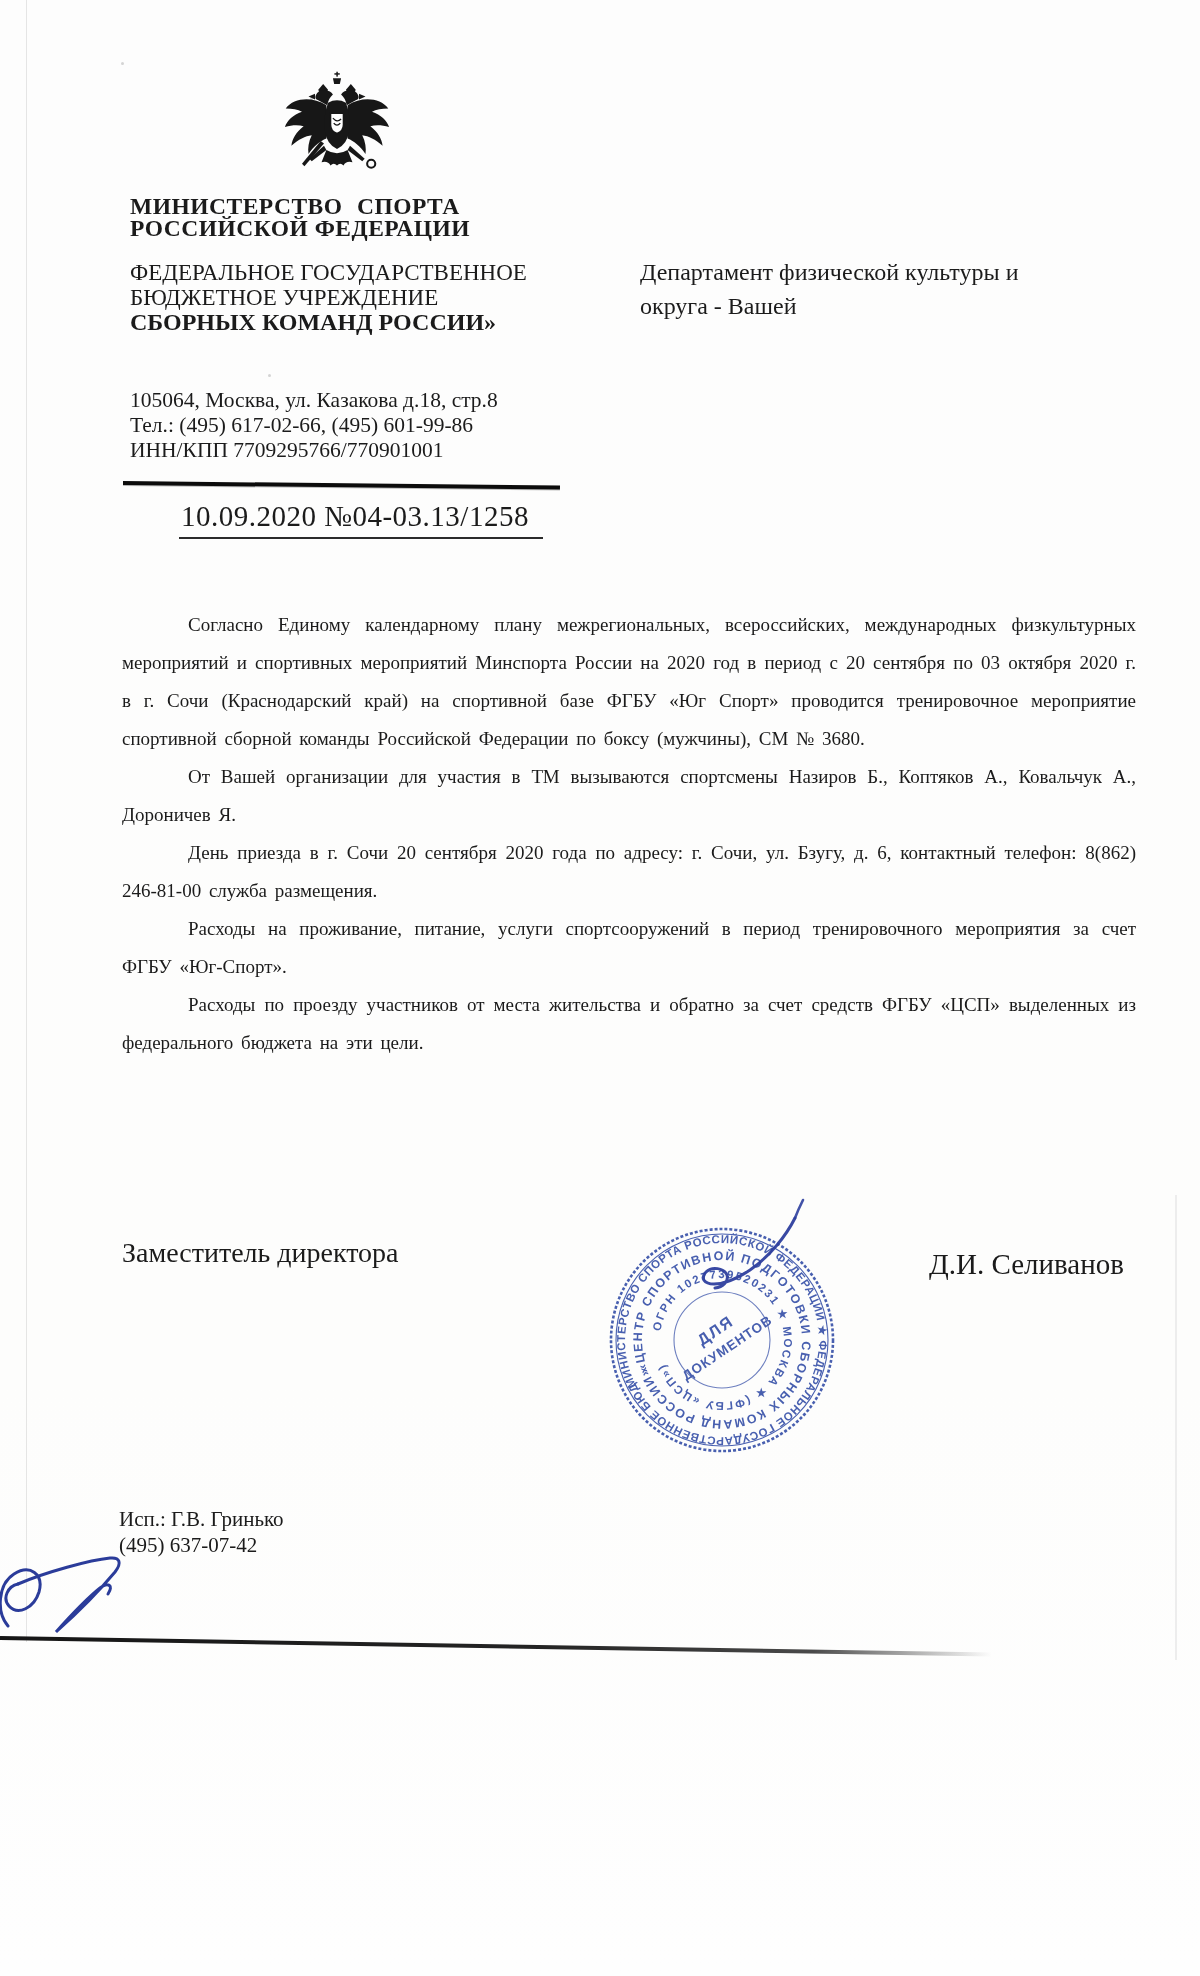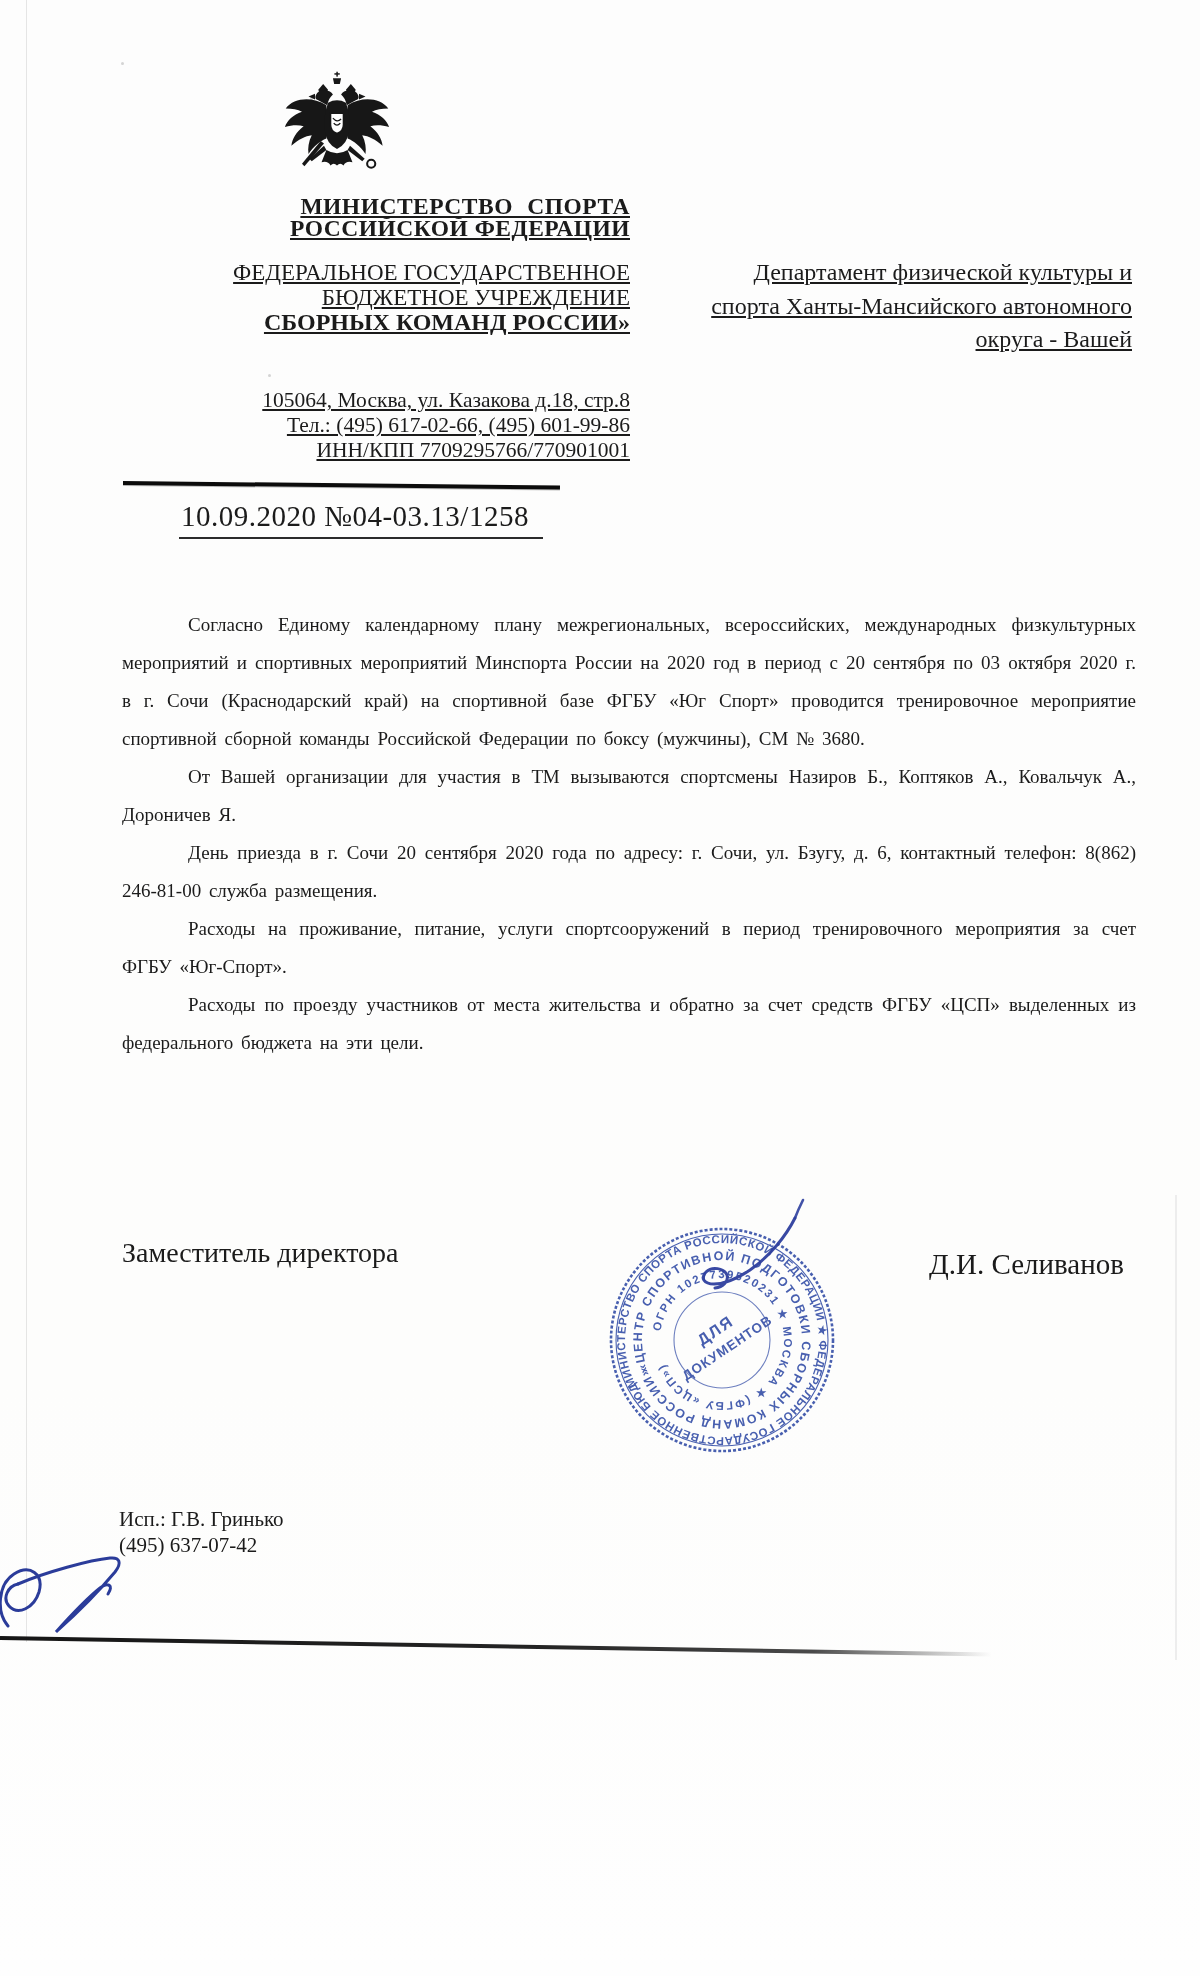--- a/index.html
+++ b/index.html
@@ -2,21 +2,21 @@
 <html lang="ru"><head>
 <meta charset="utf-8">
 <style>
   html,body{margin:0;padding:0;background:#ffffff;}
   .page{
     position:relative;width:1200px;height:1976px;overflow:hidden;
     background:linear-gradient(180deg,#fdfdfd 0%,#fdfdfc 70%,#fefefe 100%);
     font-family:"Liberation Serif",serif;color:#1b1b1b;
   }
   .abs{position:absolute;}
-  .centered{text-align:right;text-decoration:underline;}
+  .centered{text-align:left;}
   
   .emblem{left:280px;top:70px;width:114px;height:124px;}
   .ministry{left:130px;top:195px;width:500px;font-weight:bold;font-size:23.5px;line-height:22px;letter-spacing:.5px;}
   .ministry .l1{word-spacing:8px;}
   .org-block{left:130px;top:261px;width:500px;font-size:23px;line-height:24.5px;}
   .org-block .bold{font-weight:bold;font-size:24px;}
   .addr-block{left:130px;top:388px;width:500px;font-size:21.5px;line-height:25px;}
   .recipient{left:640px;top:256px;width:492px;font-size:24px;line-height:33.5px;}
   .rule{left:123px;top:481px;width:437px;height:4px;background:#0c0c0c;transform:rotate(.6deg);transform-origin:left center;box-shadow:0 1px 0 rgba(0,0,0,.25);}
   .ref{left:179px;top:500px;font-size:29px;border-bottom:2px solid #2b2b2b;padding:0 14px 4px 2px;letter-spacing:.5px;}
@@ -100,21 +100,20 @@
   </div>
 
   <div class="abs addr-block centered">
     <div>105064, Москва, ул. Казакова д.18, стр.8</div>
     <div>Тел.: (495) 617-02-66, (495) 601-99-86</div>
     <div>ИНН/КПП 7709295766/770901001</div>
   </div>
 
   <div class="abs recipient centered">
     <div>Департамент физической культуры и</div>
-    <div>спорта Ханты-Мансийского автономного</div>
     <div>округа - Вашей</div>
   </div>
 
   <div class="abs rule"></div>
   <div class="abs ref">10.09.2020 №04-03.13/1258</div>
 
   <div class="abs body-text">
     <p>Согласно Единому календарному плану межрегиональных, всероссийских, международных физкультурных мероприятий и спортивных мероприятий Минспорта России на 2020 год в период с 20 сентября по 03 октября 2020 г. в г. Сочи (Краснодарский край) на спортивной базе ФГБУ «Юг Спорт» проводится тренировочное мероприятие спортивной сборной команды Российской Федерации по боксу (мужчины), СМ № 3680.</p>
     <p>От Вашей организации для участия в ТМ вызываются спортсмены Назиров Б., Коптяков А., Ковальчук А., Дороничев Я.</p>
     <p>День приезда в г. Сочи 20 сентября 2020 года по адресу: г. Сочи, ул. Бзугу, д. 6, контактный телефон: 8(862) 246-81-00 служба размещения.</p>

